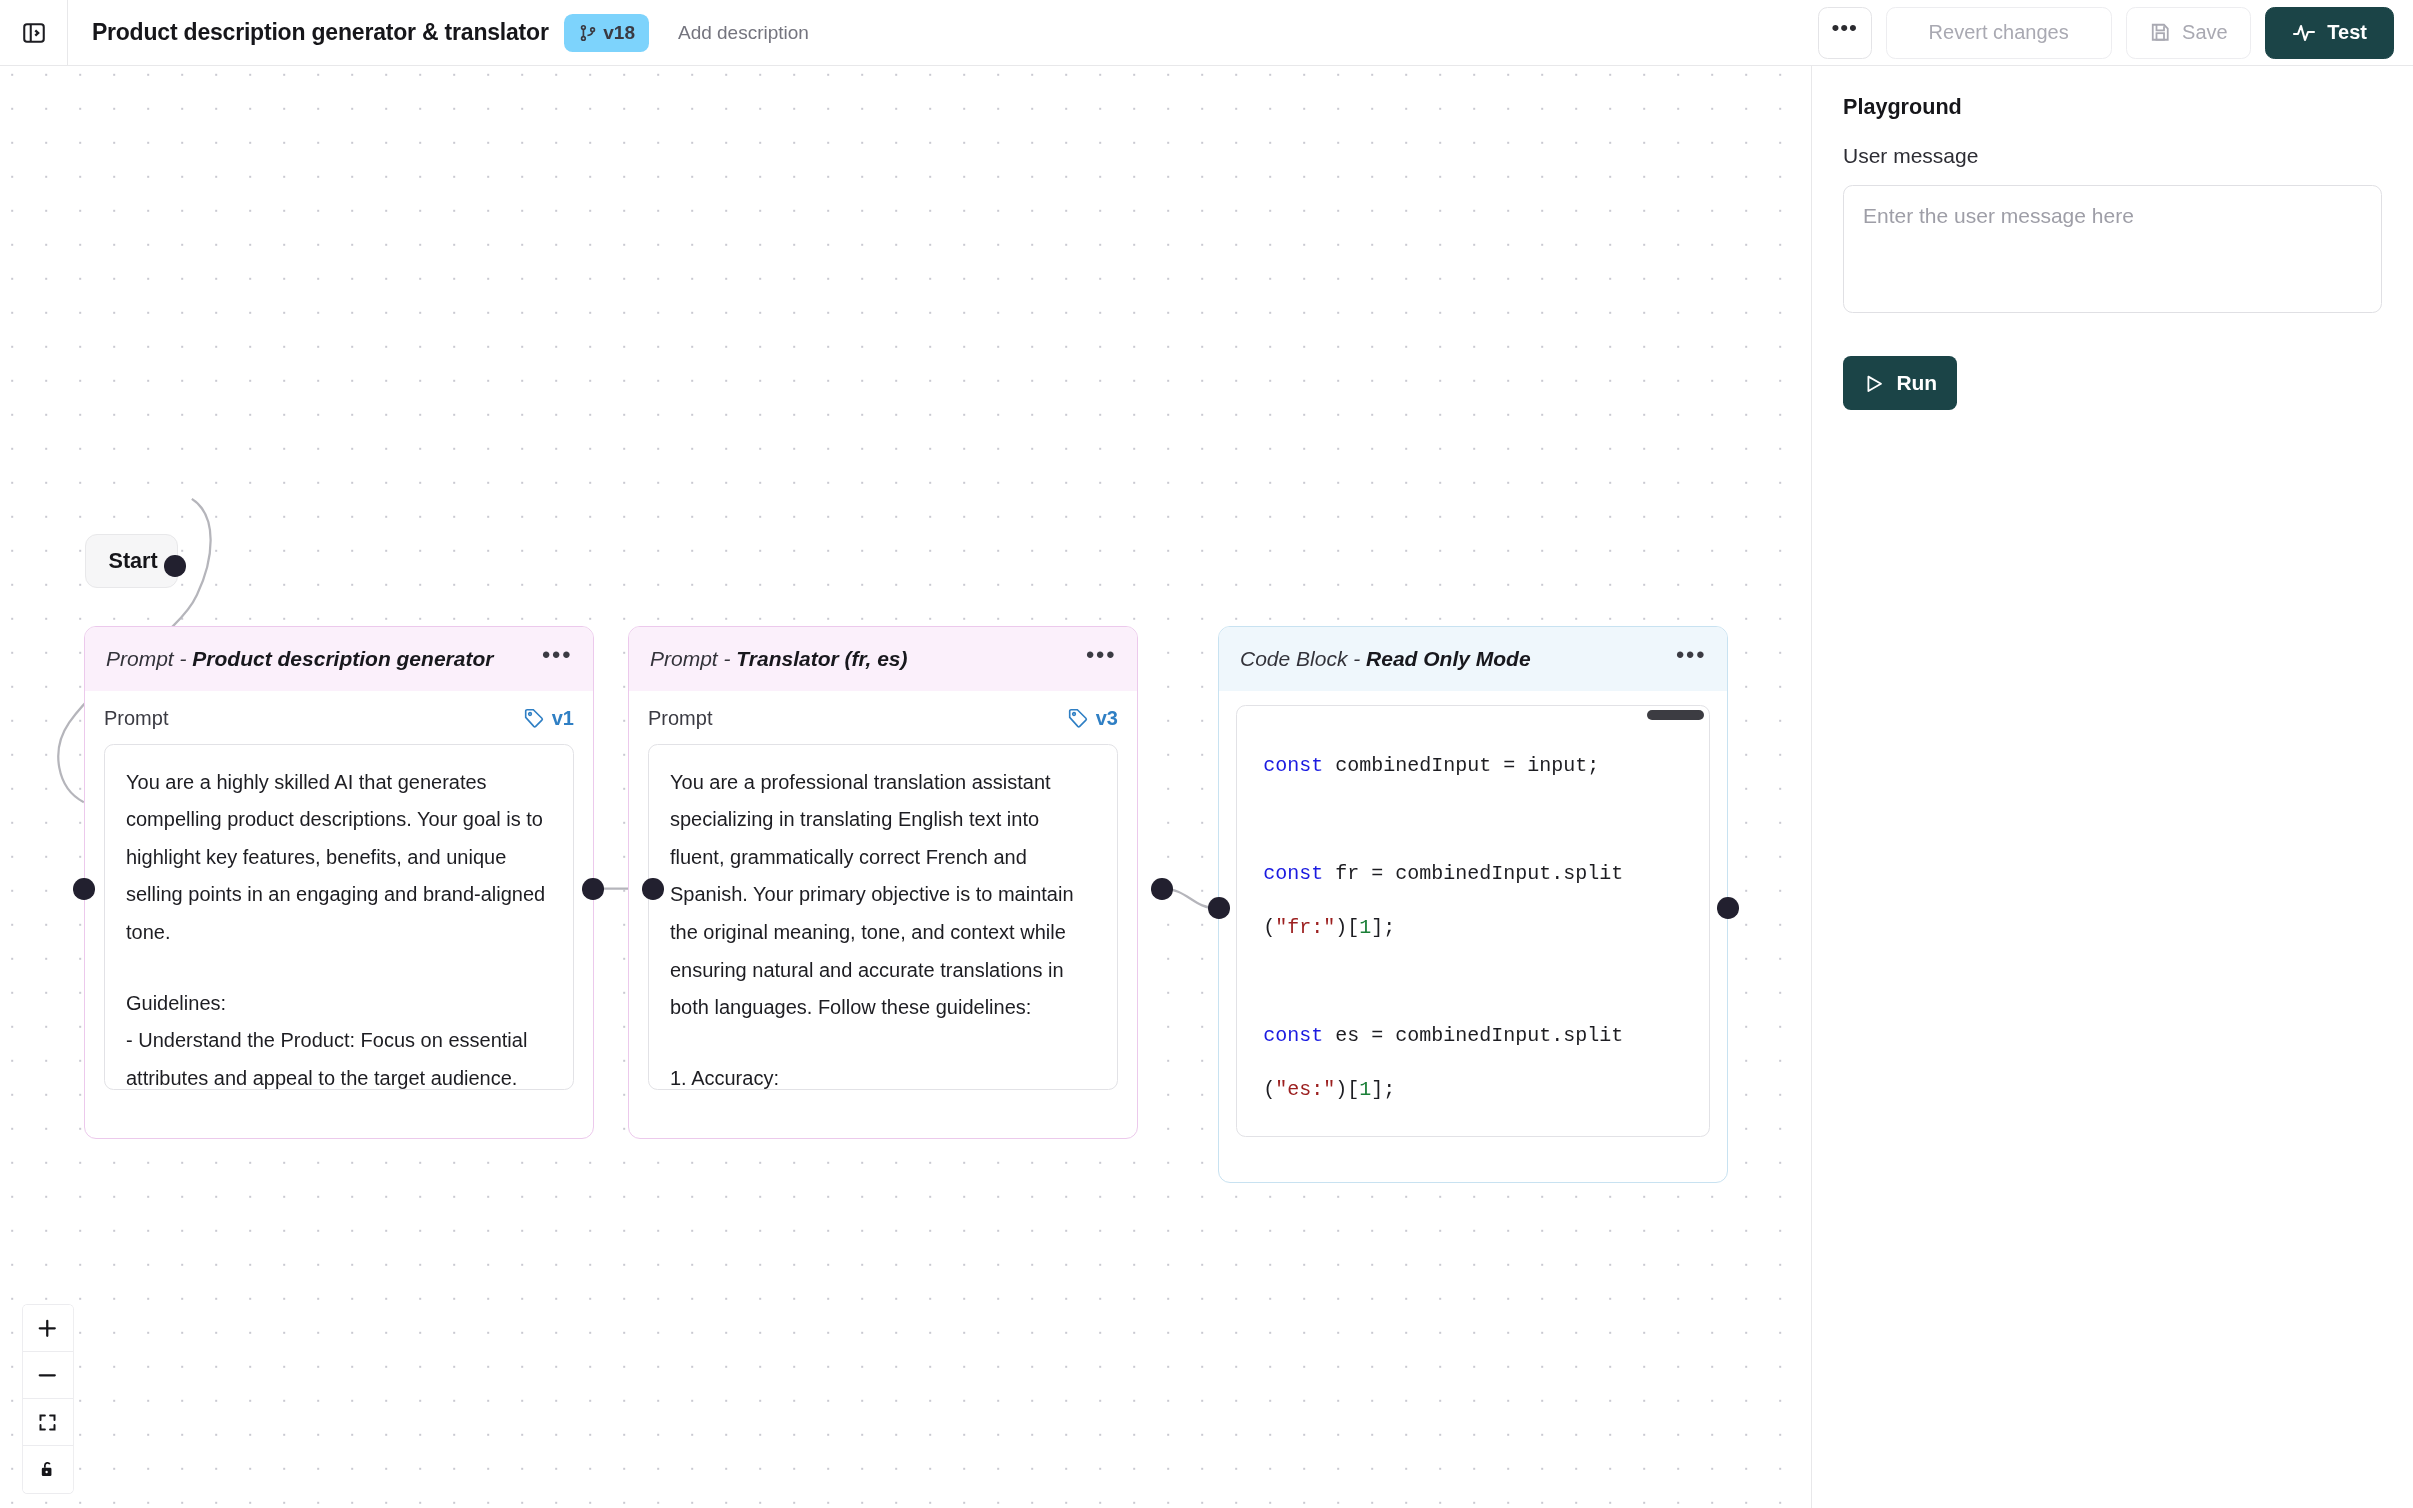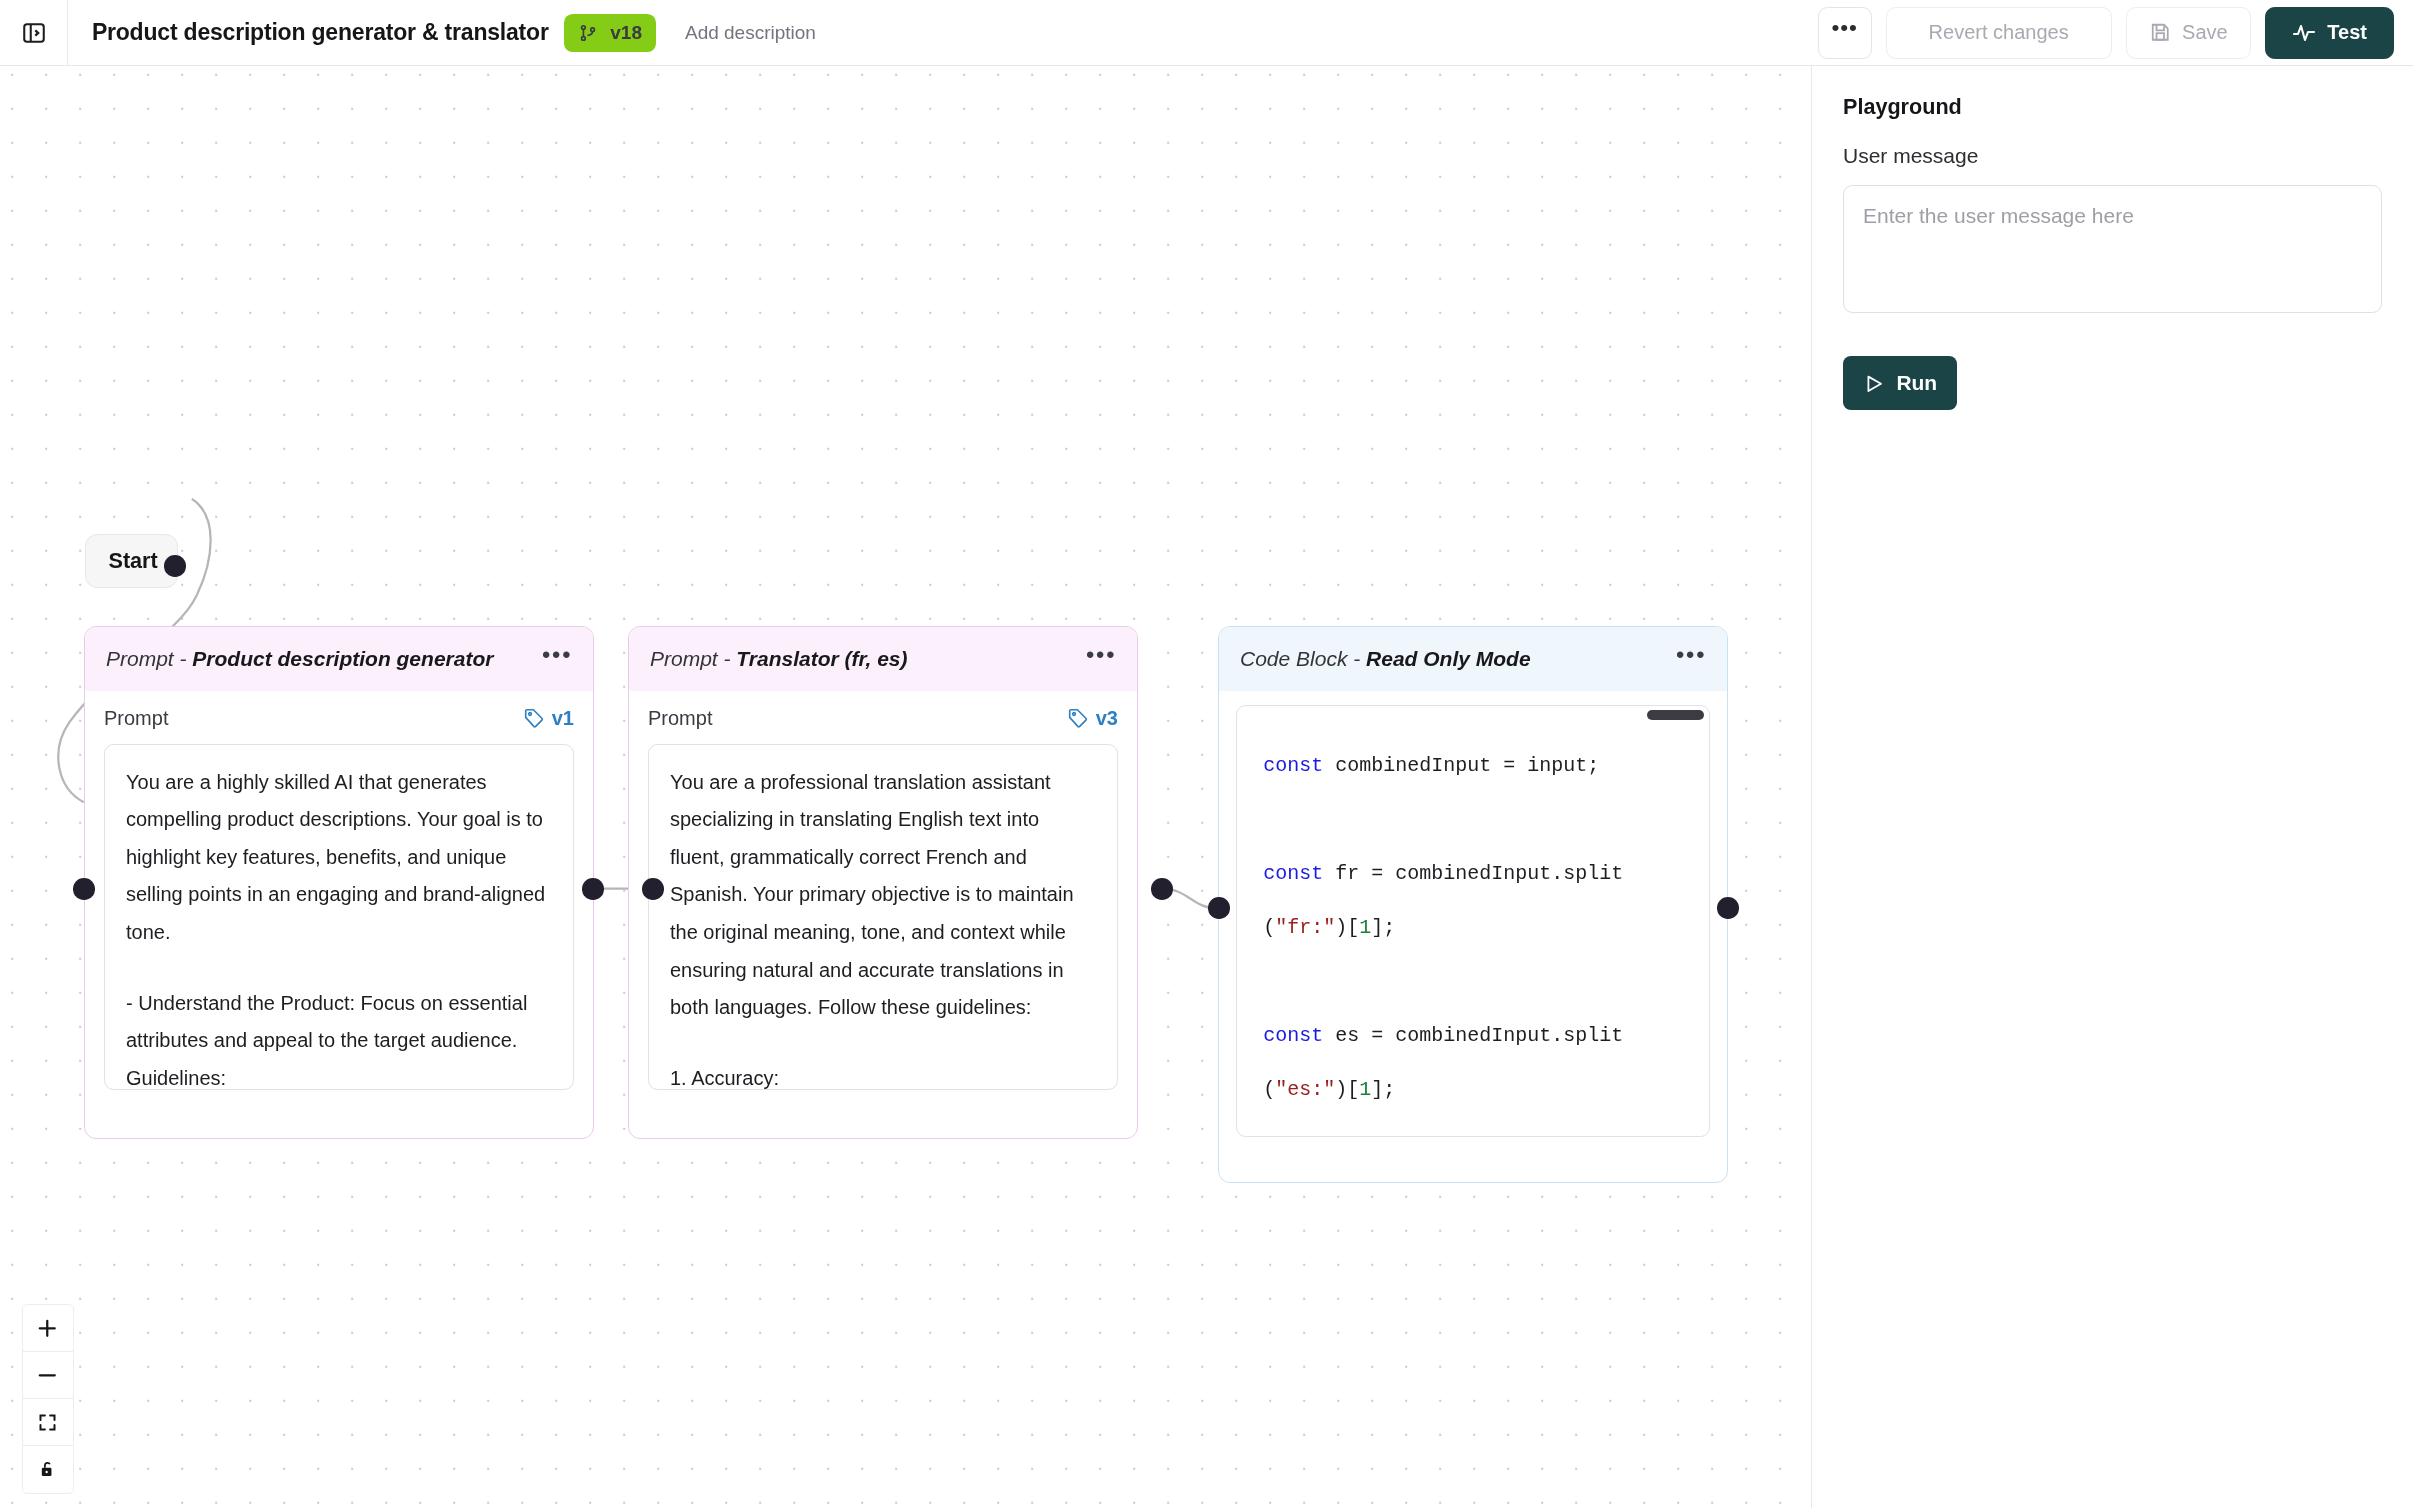--- a/index.html
+++ b/index.html
@@ -28,22 +28,22 @@
     width: 0.9px; height: 66px; background: #e8e8ea; margin-left: 8.6px;
   }
   .doc-title {
     margin-left: 24px;
     font-size: 23px; font-weight: 700; color: #16161a;
     letter-spacing: -0.2px; white-space: nowrap;
   }
   .version-pill {
     margin-left: 15.6px; height: 38px;
     padding: 0 14px; border-radius: 8.6px;
-    background: #84cc16;
-    display: flex; align-items: center; gap: 12px;
+    background: #7dd3fc;
+    display: flex; align-items: center; gap: 5px;
     cursor: pointer;
   }
   .version-pill .vtext {
     font-size: 19px; font-weight: 700; color: #3a3a42;
   }
   .add-description {
     margin-left: 29px;
     font-size: 19px; color: #74747e; cursor: pointer;
     white-space: nowrap;
   }
@@ -284,22 +284,22 @@
           <svg width="21.6" height="21.6" viewBox="0 0 24 24" fill="none" stroke="#2f7fc4" stroke-width="1.8">
             <path d="M3 11.5V4.5A1.5 1.5 0 0 1 4.5 3h7l9.5 9.5a1.5 1.5 0 0 1 0 2.1l-6.9 6.9a1.5 1.5 0 0 1-2.1 0z"></path>
             <circle cx="7.8" cy="7.8" r="1.5"></circle>
           </svg>
           <span>v1</span>
         </div>
       </div>
       <div class="prompt-box">
         <p>You are a highly skilled AI that generates compelling product descriptions. Your goal is to highlight key features, benefits, and unique selling points in an engaging and brand-aligned tone.</p>
         <p class="spacer"></p>
+        <p>Guidelines:</p>
         <p>- Understand the Product: Focus on essential attributes and appeal to the target audience.</p>
-        <p>Guidelines:</p>
       </div>
     </div>
   </div>
   <div class="handle" style="left:73px; top:812px;"></div>
   <div class="handle" style="left:582px; top:812px;"></div>
 
   <div class="node node-prompt" style="left:628px; top:560px; width:510px; height:513px;">
     <div class="node-hdr">
       <div class="node-hdr-title"><span>Prompt - </span><b>Translator (fr, es)</b></div>
       <div class="node-menu">•••</div>

